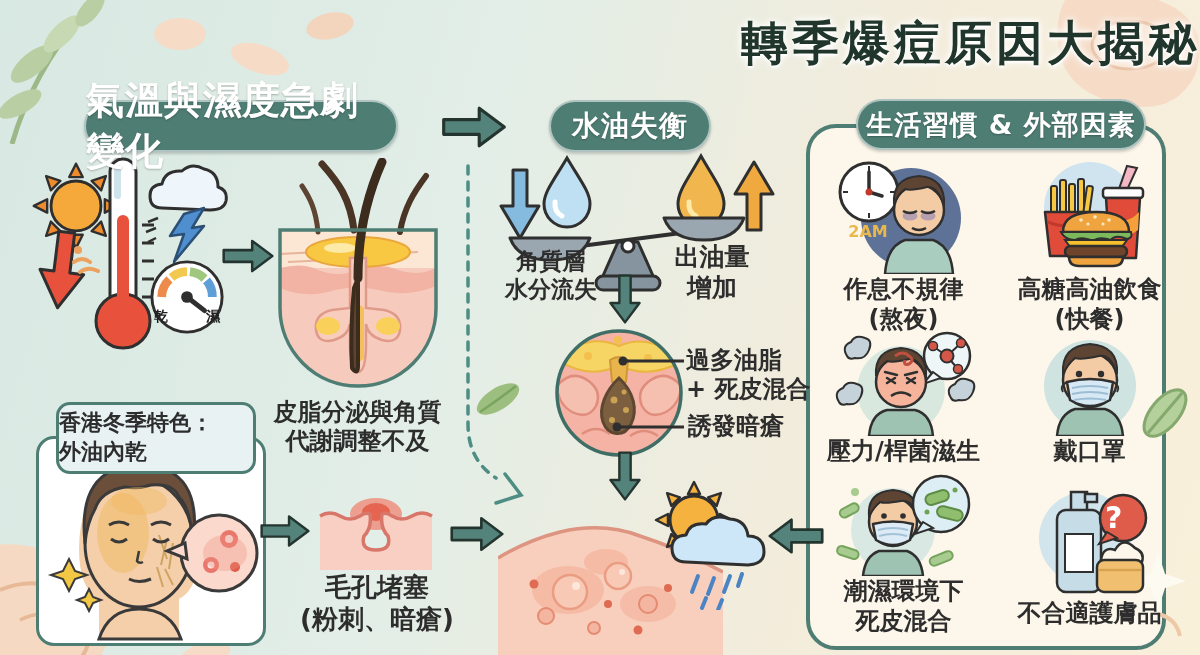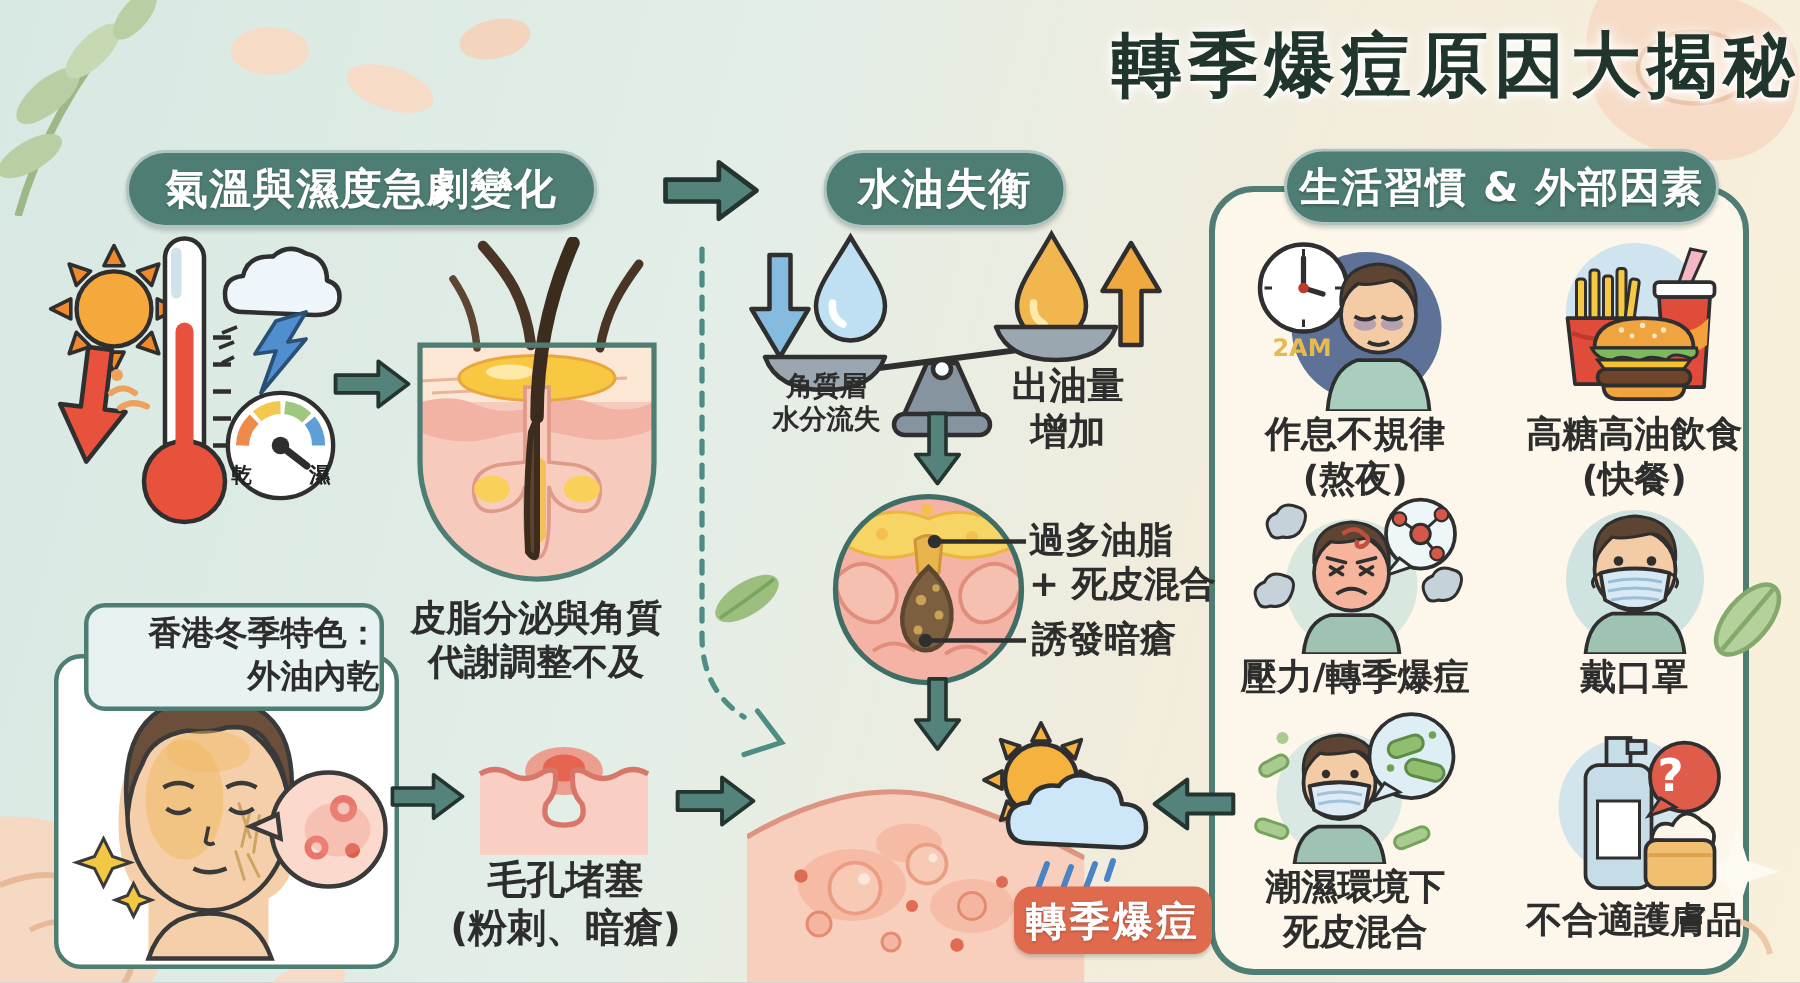--- a/index.html
+++ b/index.html
@@ -12,21 +12,21 @@
     border:2px solid rgba(255,255,255,.55);box-shadow:0 2px 3px rgba(0,0,0,.18);
     text-shadow:0 1px 2px rgba(0,0,0,.25);letter-spacing:1px}
   .cap{position:absolute;z-index:5;font-weight:bold;color:#2d2d2d;text-align:center;line-height:1.22}
   .line{display:block}
   .title{position:absolute;left:0;right:0;top:12px;z-index:5;text-align:right;
     font-size:47px;font-weight:800;color:#20352c;letter-spacing:4px;
     text-shadow:0 0 6px #fff,0 0 10px #fff,0 2px 2px rgba(255,255,255,.9)}
   .panel{position:absolute;z-index:2;background:#fcf7ea;border:4px solid #4e7d73;border-radius:30px}
   .whitebox{position:absolute;z-index:3;background:#fff;border:3px solid #4e7d73;border-radius:18px}
   .hkbox{position:absolute;z-index:4;background:#e9f2f3;border:3px solid #4e7d73;border-radius:14px;
-    display:flex;flex-direction:column;align-items:flex-end;justify-content:center;
+    display:flex;flex-direction:column;align-items:flex-start;justify-content:center;
     font-weight:bold;color:#2d2d2d;font-size:22px;line-height:1.3}
   .badge{position:absolute;z-index:7;background:#df6a4e;color:#fff;font-weight:bold;
     border-radius:12px;display:flex;align-items:center;justify-content:center;
     font-size:27px;letter-spacing:2px;box-shadow:0 2px 3px rgba(0,0,0,.2);
     text-shadow:0 1px 2px rgba(0,0,0,.25)}
   .item{position:absolute;z-index:4;text-align:center}
   .item .lbl{font-weight:bold;color:#2d2d2d;font-size:24px;line-height:1.25}
   .olay{position:absolute;font-weight:bold;z-index:6}
   svg{display:block}
 </style>
@@ -74,21 +74,21 @@
     <ellipse cx="35" cy="35" rx="28" ry="14" fill="#b5d19b" stroke="#85a86c" stroke-width="3" transform="rotate(-50 35 35)"></ellipse>
     <path d="M18 55 Q35 35 52 15" stroke="#85a86c" stroke-width="3" fill="none"></path>
   </svg>
   <svg class="abs" style="left:1128px;top:552px;z-index:3" width="70" height="90" viewBox="0 0 70 90">
     <path d="M30 0 L37 22 L58 29 L37 36 L30 58 L23 36 L2 29 L23 22 Z" fill="#fdfaf2"></path>
     <path d="M30 62 Q48 66 52 84" stroke="#eec9a8" stroke-width="4" fill="none"></path>
   </svg>
 
   <div class="title">轉季爆痘原因大揭秘</div>
 
-  <div class="pill" style="left:84px;top:100px;width:310px;height:48px;font-size:28px">氣溫與濕度急劇變化</div>
+  <div class="pill" style="left:84px;top:100px;width:310px;height:48px;font-size:38px">氣溫與濕度急劇變化</div>
   <div class="pill" style="left:549px;top:100px;width:158px;height:48px;font-size:28px">水油失衡</div>
   <div class="pill" style="left:856px;top:99px;width:286px;height:47px;font-size:27px">生活習慣 &amp; 外部因素</div>
 
   <div class="panel" style="left:806px;top:124px;width:352px;height:518px"></div>
 
   <svg class="abs" style="left:0;top:0;z-index:4" width="1200" height="655" viewBox="0 0 1200 655">
     <path d="M468 166 L468 424 Q468 460 496 478" stroke="#4e8d84" stroke-width="3.5" stroke-dasharray="8 8" fill="none" stroke-linecap="round"></path>
     <path d="M505 474 L521 495 L496 503" stroke="#4e8d84" stroke-width="3.5" fill="none" stroke-linecap="round"></path>
     <circle cx="623" cy="361" r="4.5" fill="#2f2f2f"></circle>
     <line x1="627" y1="361" x2="684" y2="361" stroke="#2f2f2f" stroke-width="3"></line>
@@ -272,21 +272,21 @@
 
   <svg class="abs" style="left:502px;top:212px;z-index:3" width="252" height="82" viewBox="0 0 252 82">
     <line x1="48" y1="38" x2="202" y2="18" stroke="#2f2f2f" stroke-width="4"></line>
     <path d="M8 26 L88 26 Q80 48 48 48 Q16 48 8 26 Z" fill="#9aa7b0" stroke="#2f2f2f" stroke-width="3" stroke-linejoin="round"></path>
     <path d="M162 6 L242 6 Q234 28 202 28 Q170 28 162 6 Z" fill="#9aa7b0" stroke="#2f2f2f" stroke-width="3" stroke-linejoin="round"></path>
     <path d="M116 30 L136 30 L152 66 L100 66 Z" fill="#8694a0" stroke="#2f2f2f" stroke-width="3" stroke-linejoin="round"></path>
     <circle cx="126" cy="34" r="6" fill="#fff" stroke="#2f2f2f" stroke-width="3"></circle>
     <rect x="94" y="64" width="64" height="14" rx="7" fill="#8694a0" stroke="#2f2f2f" stroke-width="3"></rect>
   </svg>
 
-  <div class="cap" style="left:490px;top:247px;width:122px;font-size:18px">
+  <div class="cap" style="left:490px;top:247px;width:122px;font-size:23px">
     <span class="line">角質層</span>
     <span class="line">水分流失</span>
   </div>
   <div class="cap" style="left:656px;top:242px;width:112px;font-size:25px">
     <span class="line">出油量</span>
     <span class="line">增加</span>
   </div>
 
   <svg class="abs" style="left:552px;top:326px;z-index:3" width="134" height="134" viewBox="0 0 134 134">
     <defs>
@@ -354,21 +354,20 @@
     <g stroke="#4a84c4" stroke-width="4" stroke-linecap="round">
       <line x1="56" y1="98" x2="50" y2="114"></line>
         <line x1="72" y1="100" x2="66" y2="116"></line>
       <line x1="88" y1="98" x2="82" y2="114"></line>
         <line x1="100" y1="96" x2="96" y2="108"></line>
       <line x1="64" y1="120" x2="60" y2="130"></line>
         <line x1="80" y1="122" x2="76" y2="132"></line>
     </g>
   </svg>
 
-  <div class="badge" style="left:676px;top:591px;width:132px;height:45px">轉季爆痘</div>
 
   <div class="item" style="left:816px;top:156px;width:175px">
     <svg width="150" height="118" viewBox="0 0 150 118" style="margin:0 auto">
       <circle cx="82" cy="62" r="50" fill="#5d7296"></circle>
       <circle cx="40" cy="36" r="29" fill="#fff" stroke="#2f2f2f" stroke-width="3"></circle>
       <g stroke="#2f2f2f" stroke-width="2">
           <line x1="40" y1="10" x2="40" y2="15"></line>
           <line x1="40" y1="57" x2="40" y2="62"></line>
         <line x1="14" y1="36" x2="19" y2="36"></line>
           <line x1="61" y1="36" x2="66" y2="36"></line>
@@ -454,21 +453,21 @@
           <line x1="66" y1="48" x2="58" y2="53"></line>
         <line x1="78" y1="48" x2="86" y2="53"></line>
           <line x1="86" y1="48" x2="78" y2="53"></line>
         <path d="M56 42 L68 45" fill="none"></path>
           <path d="M88 42 L76 45" fill="none"></path>
       </g>
       <path d="M62 66 Q72 59 82 66" stroke="#2f2f2f" stroke-width="2.5" fill="none"></path>
       <path d="M40 106 Q42 84 58 80 L86 80 Q102 84 104 106 Z" fill="#9fc3b2" stroke="#2f2f2f" stroke-width="2.5"></path>
     </svg>
     <div class="lbl">
-      <span class="line">壓力/轉季爆痘</span>
+      <span class="line">壓力/桿菌滋生</span>
     </div>
   </div>
 
   <div class="item" style="left:1002px;top:330px;width:175px">
     <svg width="150" height="106" viewBox="0 0 150 106" style="margin:0 auto">
       <circle cx="75" cy="56" r="46" fill="#cfe3e0"></circle>
       <circle cx="75" cy="50" r="27" fill="#f3cba5" stroke="#2f2f2f" stroke-width="2.5"></circle>
       <path d="M48 44 Q46 16 75 14 Q104 16 102 44 Q96 24 84 26 Q66 30 60 28 Q53 34 48 44 Z" fill="#5d4433" stroke="#2f2f2f" stroke-width="2"></path>
       <circle cx="64" cy="44" r="3.2" fill="#2f2f2f"></circle>
         <circle cx="86" cy="44" r="3.2" fill="#2f2f2f"></circle>

